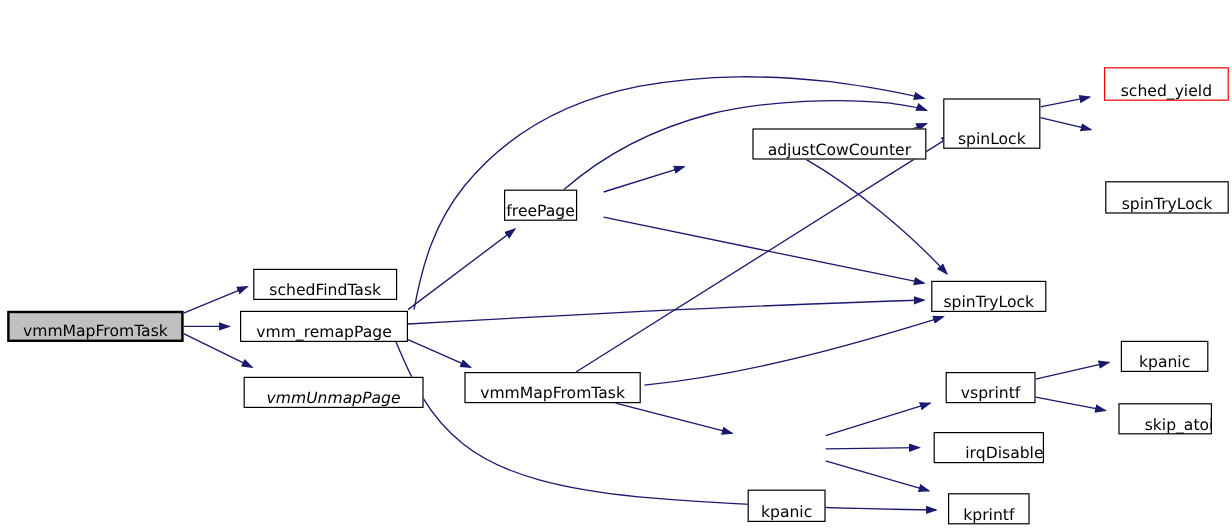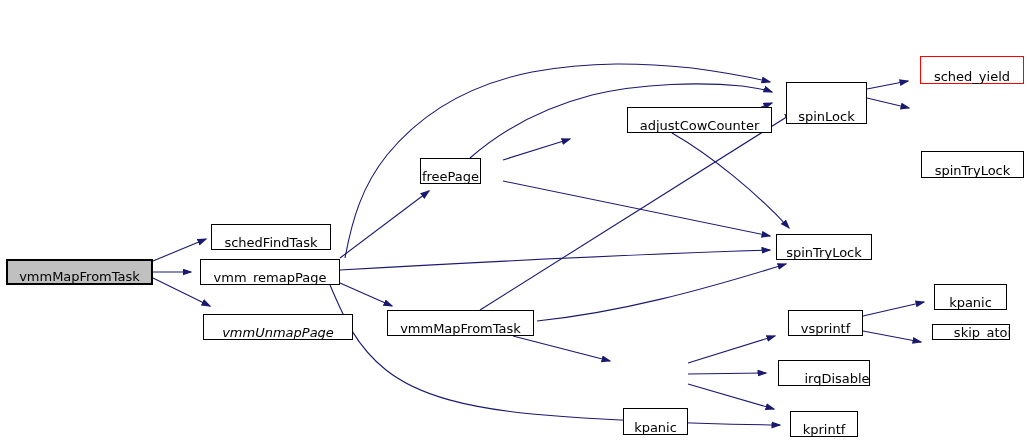--- a/index.html
+++ b/index.html
@@ -90,17 +90,17 @@
       </div>
       <div class="node" style="left: 790px; top: 411px; width: 68px; height: 26px;">
         <span>kprintf</span>
       </div>
       <div class="node" style="left: 788px; top: 310px; width: 75px; height: 26px;">
         <span>vsprintf</span>
       </div>
       <div class="node" style="left: 934px; top: 284px; width: 73px; height: 26px;">
         <span>kpanic</span>
       </div>
-      <div class="node" style="left: 932px; top: 324px; width: 78px; height: 16px; padding-left: 23px;">
+      <div class="node" style="left: 932px; top: 336px; width: 78px; height: 26px; padding-left: 23px;">
         <span>skip_atoi</span>
       </div>
     </div>
 </div>
 
 </body></html>

